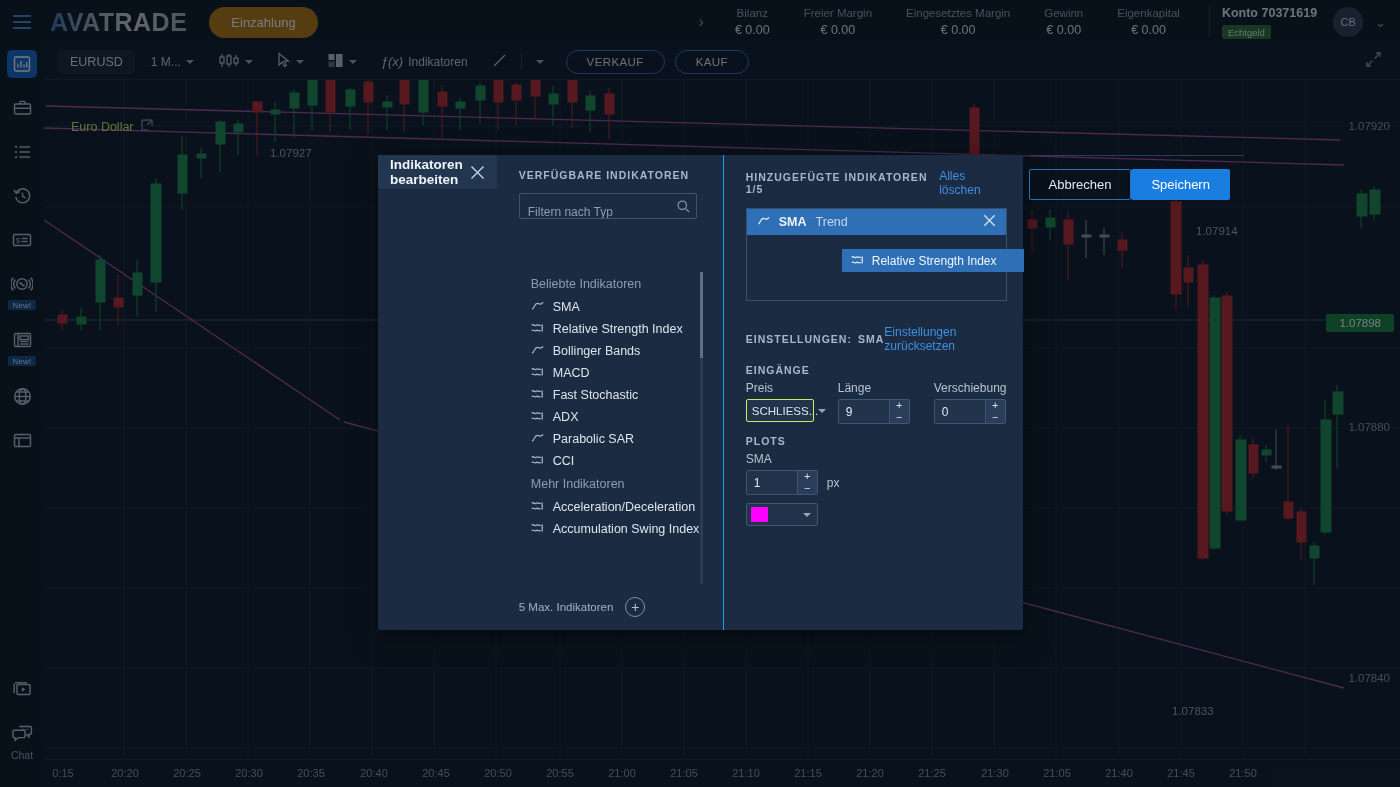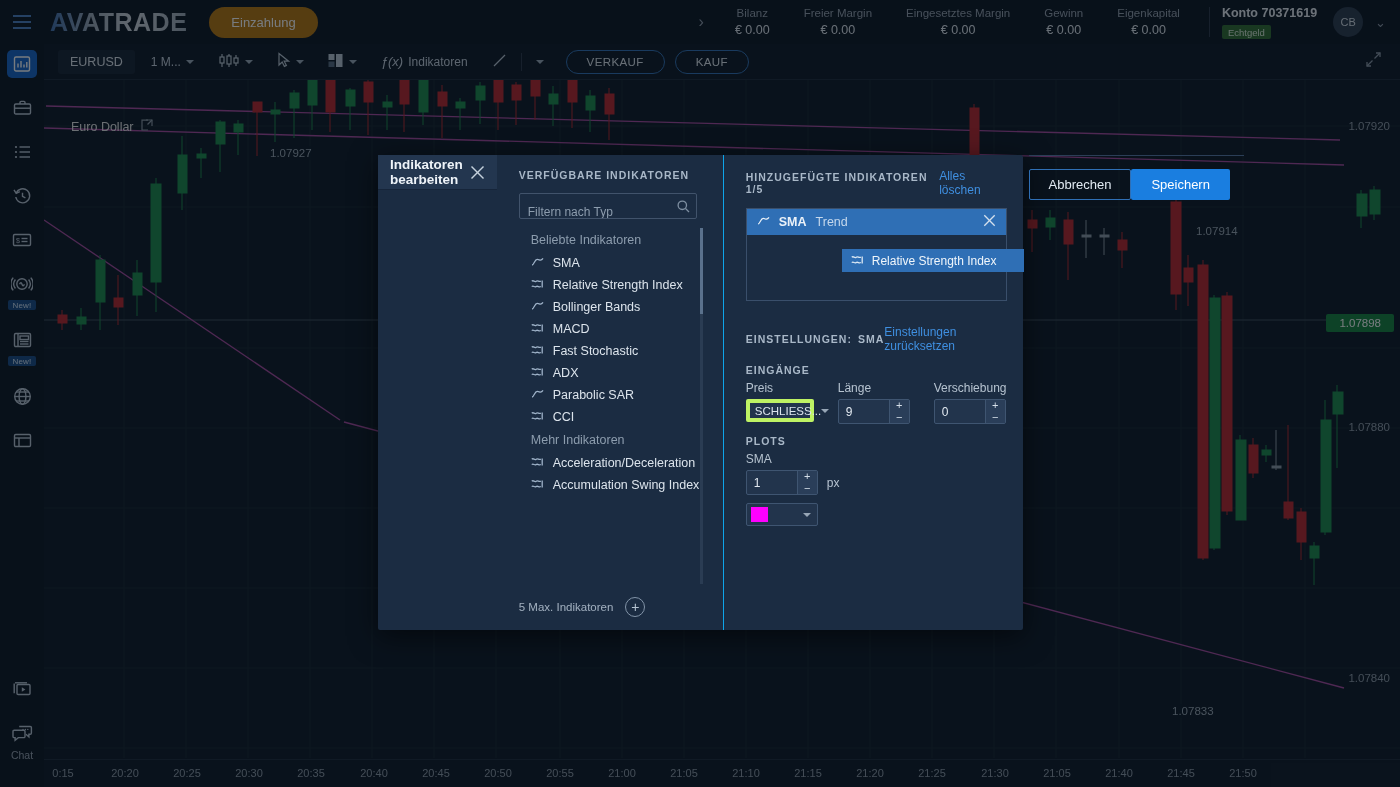--- a/index.html
+++ b/index.html
@@ -107,21 +107,21 @@
   }
   .tb-expand { margin-left: auto; margin-right: 18px; cursor: pointer; }
 
   
   .chartarea {
     position: absolute; left: 44px; top: 80px; width: 1356px; height: 707px;
     background: #0d1825; overflow: hidden;
   }
   .chart-svg { position: absolute; left: 0; top: 0; }
   .chart-title {
-    position: absolute; left: 27px; top: 39px; font-size: 12.5px; color: #e5e5e5;
+    position: absolute; left: 27px; top: 39px; font-size: 12.5px; color: #bef264;
     display: flex; align-items: center; gap: 7px;
   }
   .price-tag {
     position: absolute; right: 6px; background: #15803d; color: #fff;
     font-size: 11.5px; padding: 3px 13px; border-radius: 2px;
   }
   .axis-price {
     position: absolute; right: 10px; font-size: 11.5px; color: #8d99a6; text-align: center;
   }
   .trend-label {
@@ -171,21 +171,21 @@
   .filter-input {
     width: 178px; height: 26px; background: transparent; border: 1px solid #41536b;
     border-radius: 2px; color: #cdd8e3; font-size: 12px; padding: 12px 26px 0 8px;
     font-family: "Liberation Sans", sans-serif;
   }
   .filter-input::placeholder { color: #8d9dae; }
   .filter-icon { position: absolute; right: 7px; top: 6px; }
   .filter-icon svg { stroke: #7e8fa1; fill: none; stroke-width: 1.3; }
   .ind-list {
     flex: 1; overflow-y: auto; min-height: 0; position: relative;
-    padding-right: 6px; width: 184px;
+    padding-right: 6px; width: 184px; margin-top: 44px;
   }
   .ind-group {
     font-size: 12.5px; color: #8d9dae; padding: 5px 0 5px 12px;
   }
   .ind-item {
     display: flex; align-items: center; gap: 9px; padding: 4px 0 4px 12px;
     font-size: 12.5px; color: #dce4ec; cursor: pointer; white-space: nowrap;
   }
   .ind-icon svg { stroke: #9fb3c9; fill: none; stroke-width: 1.3; }
   .scroll-track {
@@ -230,21 +230,21 @@
   .settings-title {
     font-size: 10.5px; letter-spacing: 1px; font-weight: bold; color: #a9b8c8;
   }
   .sub-head {
     font-size: 10.5px; letter-spacing: 1px; font-weight: bold; color: #a9b8c8;
     margin-top: 11px;
   }
   .fields { display: flex; gap: 24px; margin-top: 5px; }
   .field-lbl { font-size: 12px; color: #b6c3d0; margin-bottom: 4px; }
   .select-box {
-    width: 68px; height: 23px; background: #22344c; border: 4px solid #bef264;
+    width: 68px; height: 23px; background: #22344c; border: 1px solid #bef264;
     border-radius: 2px; display: flex; align-items: center; padding: 0 5px;
     font-size: 11.5px; color: #dbe4ed; cursor: pointer;
   }
   .select-box .cv { margin-left: auto; }
   .spin {
     display: flex; height: 25px; border: 1px solid #3f5571; border-radius: 2px;
     background: #22344c; width: 72px;
   }
   .spin input {
     flex: 1; min-width: 0; background: transparent; border: none; outline: none;

